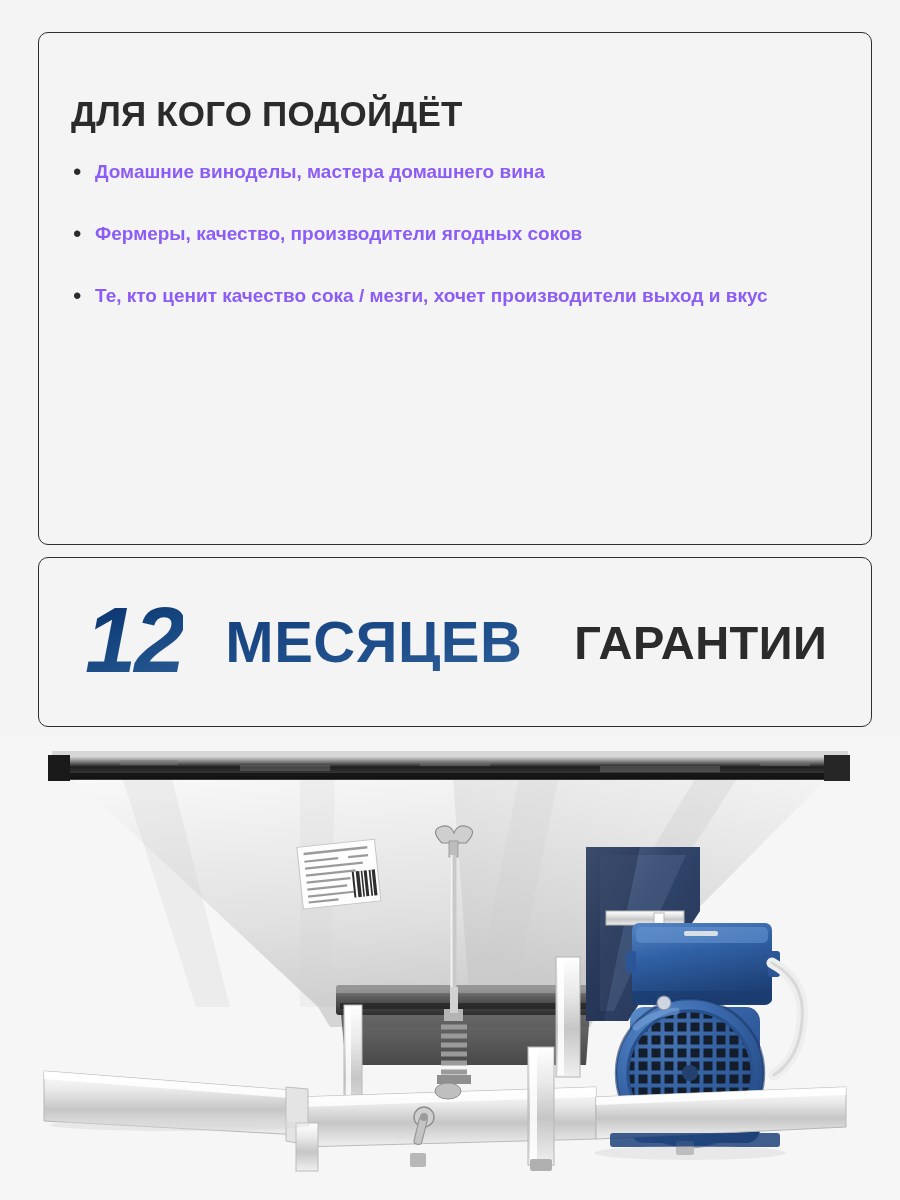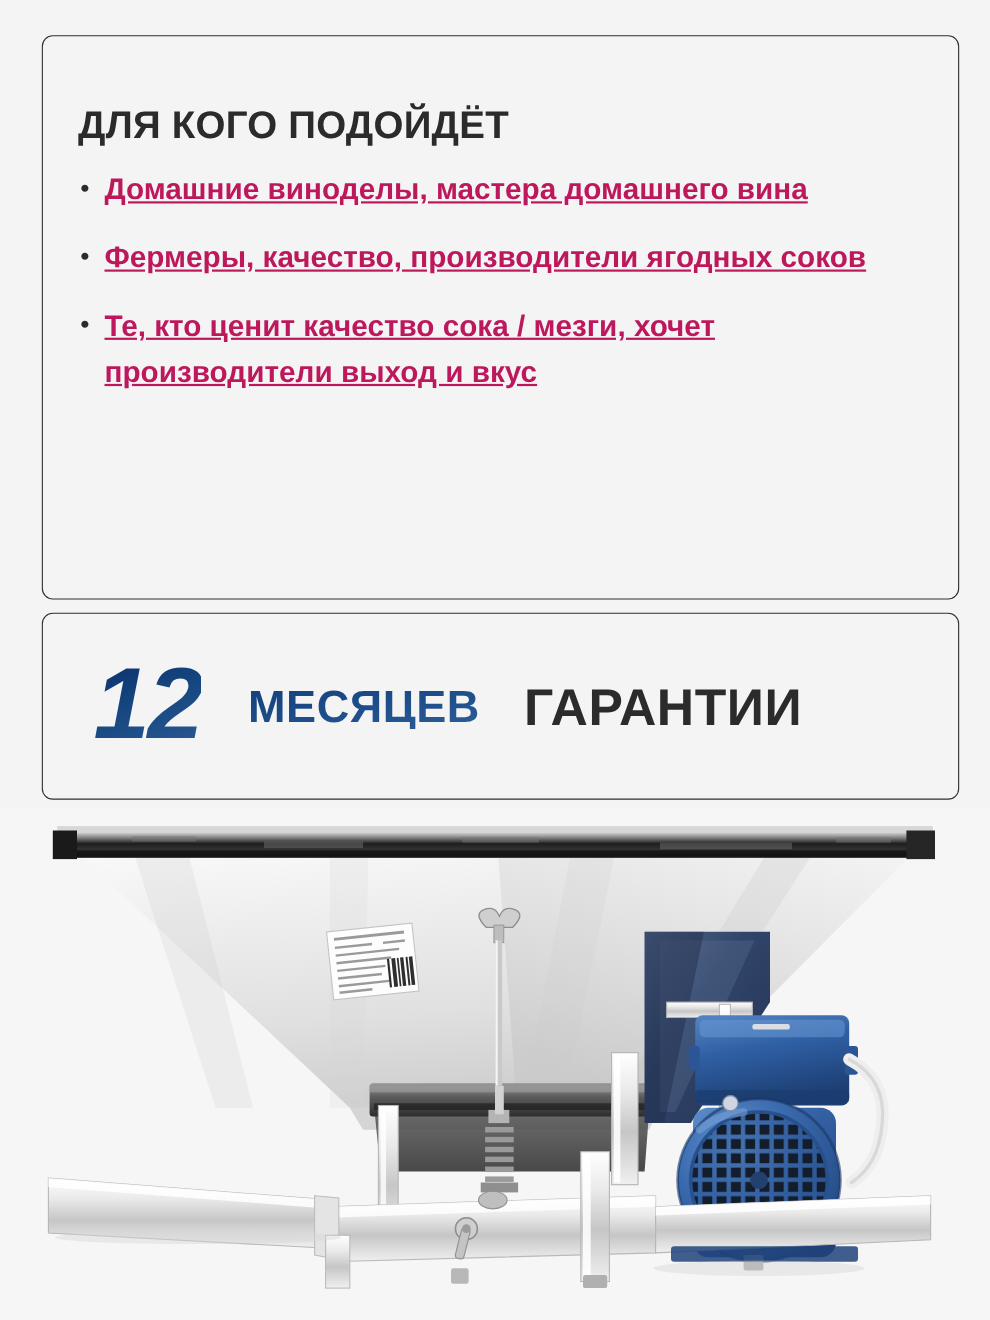--- a/index.html
+++ b/index.html
@@ -84,27 +84,26 @@
     font-size: 24px;
     line-height: 42px;
     color: #2b2b2b;
     text-align: left;
     padding-left: 2px;
     box-sizing: border-box;
   }
 
   .bullet-text {
     flex: 1 1 auto;
-    font-size: 27px;
+    font-size: 19px;
     line-height: 42px;
-    color: #be185d;
+    color: #8b5cf6;
     font-weight: 600;
     font-family: "Liberation Sans Narrow", "Liberation Sans", sans-serif;
     max-width: 700px;
-    text-decoration: underline;
   }
 
   
   .warranty-row {
     position: absolute;
     left: 0;
     right: 0;
     top: 0;
     bottom: 0;
     display: flex;
@@ -123,31 +122,31 @@
     -webkit-background-clip: text;
     background-clip: text;
     color: transparent;
     -webkit-text-fill-color: transparent;
     margin-right: 42px;
     padding-bottom: 4px;
     font-style: italic;
   }
 
   .warranty-months {
-    font-size: 41px;
+    font-size: 58px;
     font-weight: 700;
     line-height: 1;
     letter-spacing: 0.5px;
     font-family: "Liberation Sans Narrow", "Liberation Sans", sans-serif;
     background: linear-gradient(170deg, #15407c 0%, #1d4d8a 50%, #2d5e97 100%);
     -webkit-background-clip: text;
     background-clip: text;
     color: transparent;
     -webkit-text-fill-color: transparent;
-    margin-right: 40px;
+    margin-right: 52px;
   }
 
   .warranty-word {
     font-size: 47px;
     font-weight: 700;
     line-height: 1;
     letter-spacing: 0.5px;
     color: #2b2b2b;
     font-family: "Liberation Sans Narrow", "Liberation Sans", sans-serif;
   }

